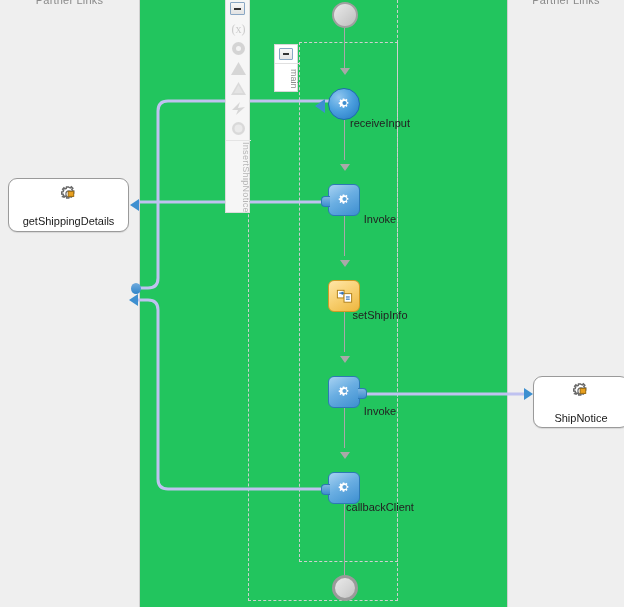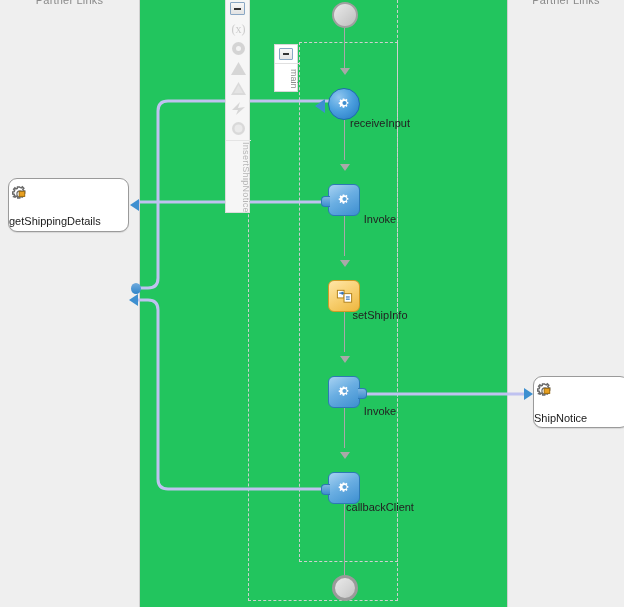--- a/index.html
+++ b/index.html
@@ -139,21 +139,21 @@
     position: absolute; left: -14px; top: 10px;
     width: 0; height: 0;
     border-top: 7px solid transparent; border-bottom: 7px solid transparent;
     border-right: 10px solid #3d8fd0;
   }
 
   
   .plink {
     position: absolute; background: #ffffff;
     border: 1px solid #9a9a9a; border-radius: 9px;
-    display: flex; flex-direction: column; align-items: flex-start;
+    display: flex; flex-direction: column; align-items: center;
     justify-content: center; gap: 10px;
     box-shadow: 0 1px 1px rgba(0,0,0,.10);
   }
   .plink .pl-icon svg { width: 22px; height: 22px; display: block; }
   .plink .pl-label { font-size: 11px; color: #1a1a1a; white-space: nowrap; }
 
   
   .pl-arrow-left {
     position: absolute; width: 0; height: 0;
     border-top: 6px solid transparent; border-bottom: 6px solid transparent;

